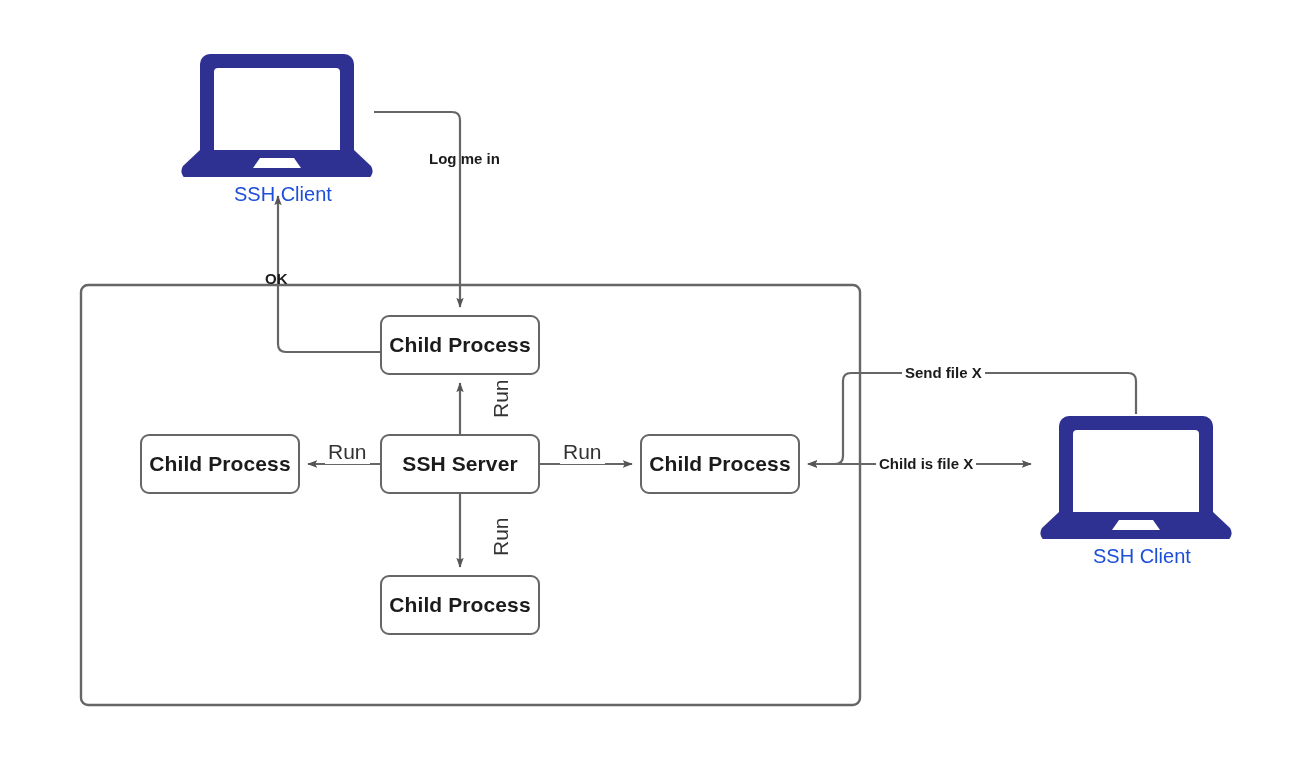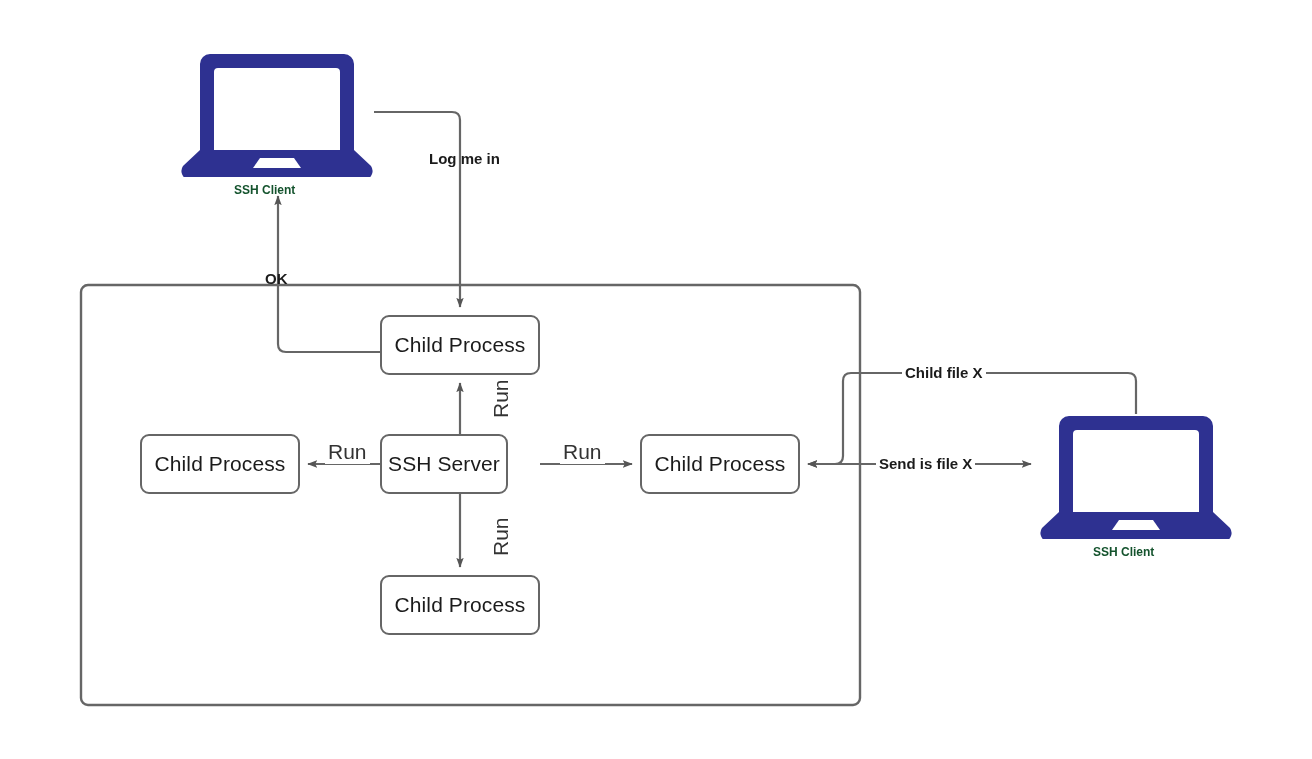--- a/index.html
+++ b/index.html
@@ -31,21 +31,21 @@
   .node-box {
     position: absolute;
     box-sizing: border-box;
     background: #ffffff;
     border: 2px solid #666666;
     border-radius: 9px;
     display: flex;
     align-items: center;
     justify-content: center;
     color: #1b1b1b;
-    font-weight: normal;
+    font-weight: bold;
     font-size: 21px;
     letter-spacing: 0.1px;
     white-space: nowrap;
     z-index: 3;
   }
 
   
   .laptop {
     position: absolute;
     z-index: 4;
@@ -62,23 +62,23 @@
   .lbl-bold {
     font-weight: bold;
     font-size: 15px;
   }
   .lbl-run {
     font-weight: normal;
     font-size: 21px;
     color: #333333;
   }
   .lbl-caption {
-    font-weight: bold;
-    font-size: 12px;
-    color: #14532d;
+    font-weight: normal;
+    font-size: 20px;
+    color: #1d4ed8;
   }
   .lbl-on-wire {
     background: #ffffff;
     padding: 0 3px;
   }
   .rot90 {
     transform: rotate(-90deg);
     transform-origin: left top;
   }
 </style>
@@ -127,37 +127,37 @@
     <svg width="194" height="125" viewBox="0 0 194 125" xmlns="http://www.w3.org/2000/svg">
       <path d="M20,12 a10,10 0 0 1 10,-10 h134 a10,10 0 0 1 10,10 v86 h-14 v-78 a4,4 0 0 0 -4,-4 h-118 a4,4 0 0 0 -4,4 v78 h-14 z" fill="#2e3191"></path>
       <path d="M20,98 h154 l17,16 a9,9 0 0 1 -7,14 h-174 a9,9 0 0 1 -7,-14 z" fill="#2e3191"></path>
       <path d="M80,106 h34 l7,10 h-48 z" fill="#ffffff"></path>
     </svg>
   </div>
   <div class="lbl lbl-caption" style="left:1093px; top:545px;">SSH Client</div>
 
   <div class="node-box" style="left:380px; top:315px; width:160px; height:60px;">Child Process</div>
 
-  <div class="node-box" style="left:380px; top:434px; width:128px; height:60px;">SSH Server</div>
+  <div class="node-box" style="left:380px; top:434px; width:160px; height:60px;">SSH Server</div>
 
   <div class="node-box" style="left:140px; top:434px; width:160px; height:60px;">Child Process</div>
 
   <div class="node-box" style="left:640px; top:434px; width:160px; height:60px;">Child Process</div>
 
   <div class="node-box" style="left:380px; top:575px; width:160px; height:60px;">Child Process</div>
 
   <div class="lbl lbl-bold" style="left:417px; top:150px;margin-left:12px;">Log me in</div>
 
   <div class="lbl lbl-bold" style="left:265px; top:270px;">OK</div>
 
   <div class="lbl lbl-run rot90" style="left:489px; top:418px;">Run</div>
 
   <div class="lbl lbl-run lbl-on-wire" style="left:325px; top:440px;">Run</div>
 
   <div class="lbl lbl-run lbl-on-wire" style="left:560px; top:440px;">Run</div>
 
   <div class="lbl lbl-run rot90" style="left:489px; top:556px;">Run</div>
 
-  <div class="lbl lbl-bold lbl-on-wire" style="left:902px; top:364px;">Child file X</div>
+  <div class="lbl lbl-bold lbl-on-wire" style="left:902px; top:364px;">Send file X</div>
 
-  <div class="lbl lbl-bold lbl-on-wire" style="left:876px; top:455px;">Send is file X</div>
+  <div class="lbl lbl-bold lbl-on-wire" style="left:876px; top:455px;">Child is file X</div>
 
 </div>
 
 </body></html>

